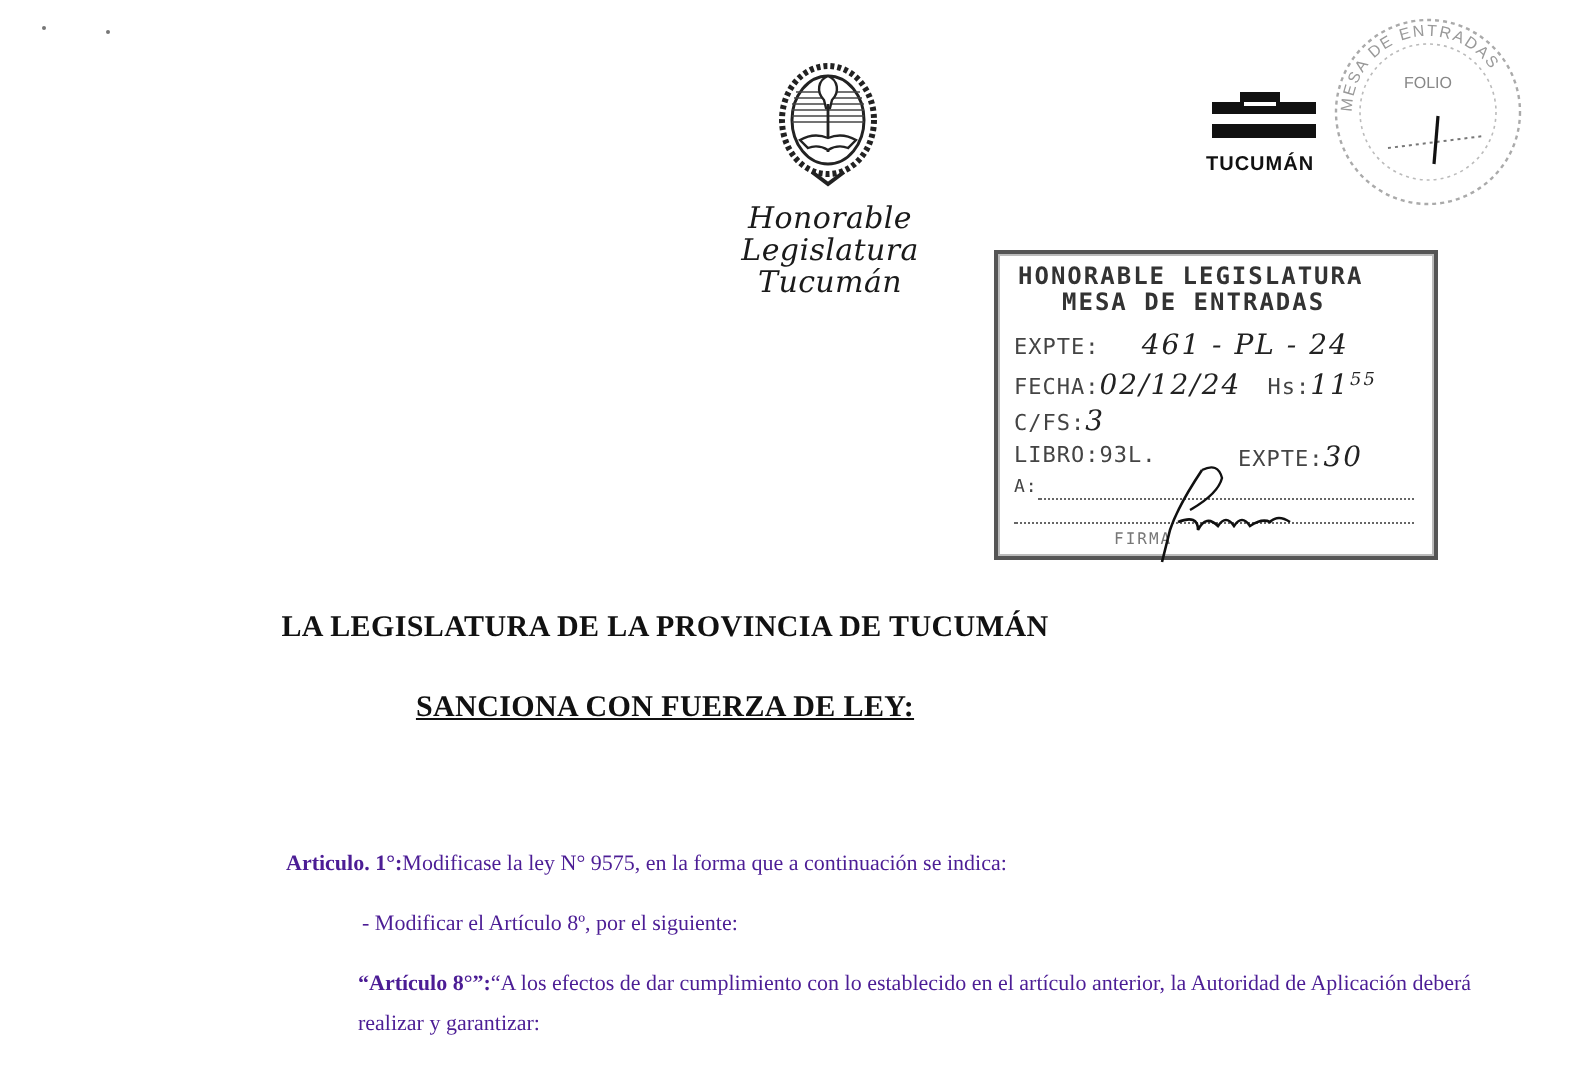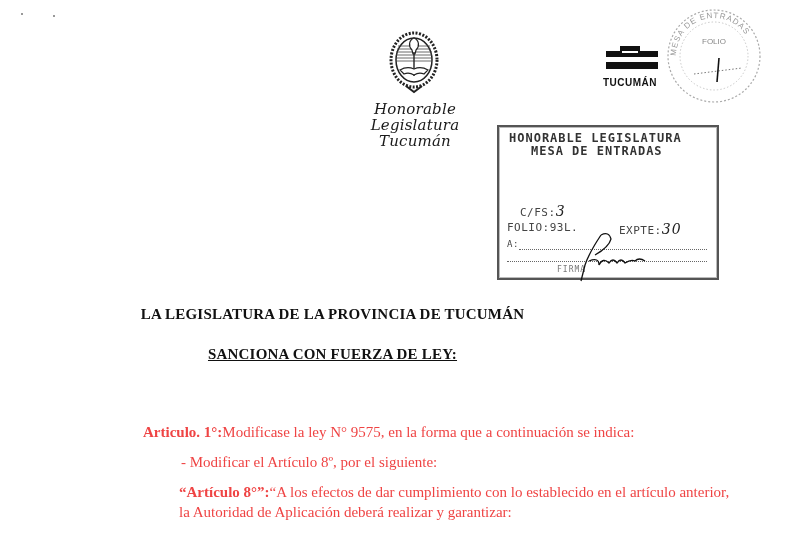--- a/index.html
+++ b/index.html
@@ -46,21 +46,21 @@
     }
     .dotted { border-bottom: 1px dotted #666; position: absolute; height: 0; }
     .firma { font-size: 8px; color: #777; letter-spacing: 1px; text-align: center; }
 
     
     .h-center {
       left: 0; width: 665px; text-align: center;
       font-weight: bold; font-size: 15px; letter-spacing: 0.2px;
     }
     .para {
-      left: 143px; width: 560px; font-size: 15px; line-height: 20px; color: #ef4444;
+      left: 143px; width: 560px; font-size: 11px; line-height: 20px; color: #4c1d95;
     }
     .para b { font-weight: bold; }
   </style>
 </head>
 <body>
 
 <div class="abs dot" style="left:21px;top:13px;"></div>
 <div class="abs dot" style="left:53px;top:15px;"></div>
 
 <svg class="abs crest" viewBox="0 0 52 66">
@@ -103,25 +103,33 @@
   </text>
   <text x="38" y="38" font-family="Liberation Sans, sans-serif" font-size="8" fill="#888">FOLIO</text>
   <line x1="30" y1="68" x2="78" y2="62" stroke="#777" stroke-width="1" stroke-dasharray="1.5 2"></line>
   <path d="M55 52 L53 76" stroke="#111" stroke-width="1.6" fill="none"></path>
 </svg>
 
 <div class="abs entry-stamp">
   <div class="es-line es-h1">HONORABLE LEGISLATURA</div>
   <div class="es-line es-h2">MESA DE ENTRADAS</div>
 
-  <div class="es-line" style="left:21px;top:76px;">
+  <div class="es-line" style="left:8px;top:38px;">
+    <span>EXPTE:</span>
+    <span class="hw" style="margin-left:14px;">461 - PL - 24</span>
+  </div>
+  <div class="es-line" style="left:8px;top:58px;">
+    <span>FECHA:</span><span class="hw">02/12/24</span>
+    <span style="margin-left:6px;">Hs:</span><span class="hw">11</span><sup class="hw" style="font-size:9px;">55</sup>
+  </div>
+  <div class="es-line" style="left:8px;top:76px;">
     <span>C/FS:</span><span class="hw">3</span>
   </div>
   <div class="es-line" style="left:8px;top:94px;">
-    <span>FOLIO:</span><span>93L.</span>
+    <span>LIBRO:</span><span>93L.</span>
   </div>
   <div class="es-line" style="left:120px;top:94px;">
     <span>EXPTE:</span><span class="hw">30</span>
   </div>
   <div class="es-line" style="left:8px;top:112px;font-size:9px;">A:</div>
   <div class="dotted" style="left:20px;top:122px;width:188px;"></div>
   <div class="dotted" style="left:8px;top:134px;width:200px;"></div>
   <div class="es-line firma" style="left:58px;top:138px;">FIRMA</div>
   <svg class="abs" style="left:72px;top:104px;" width="90" height="52" viewBox="0 0 90 52">
     <path d="M30 4 q-12 18 -16 30 q-2 8 -4 16 M18 30 q10 -4 10 4 q4 -8 10 -2 q4 -6 8 0 q4 -6 8 0 q6 -4 10 -2 q4 -4 10 0" fill="none" stroke="#111" stroke-width="1.3"></path>

